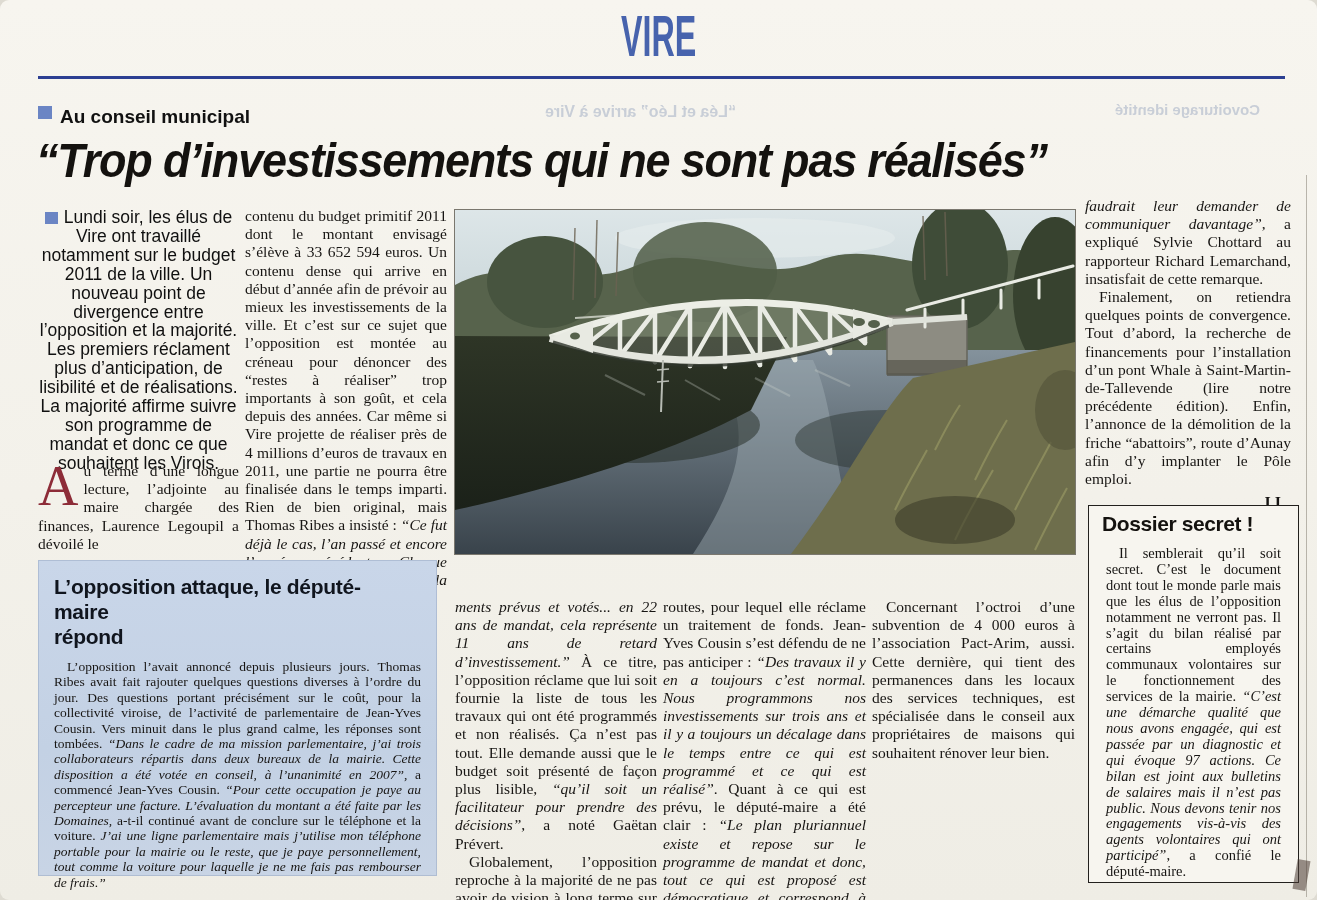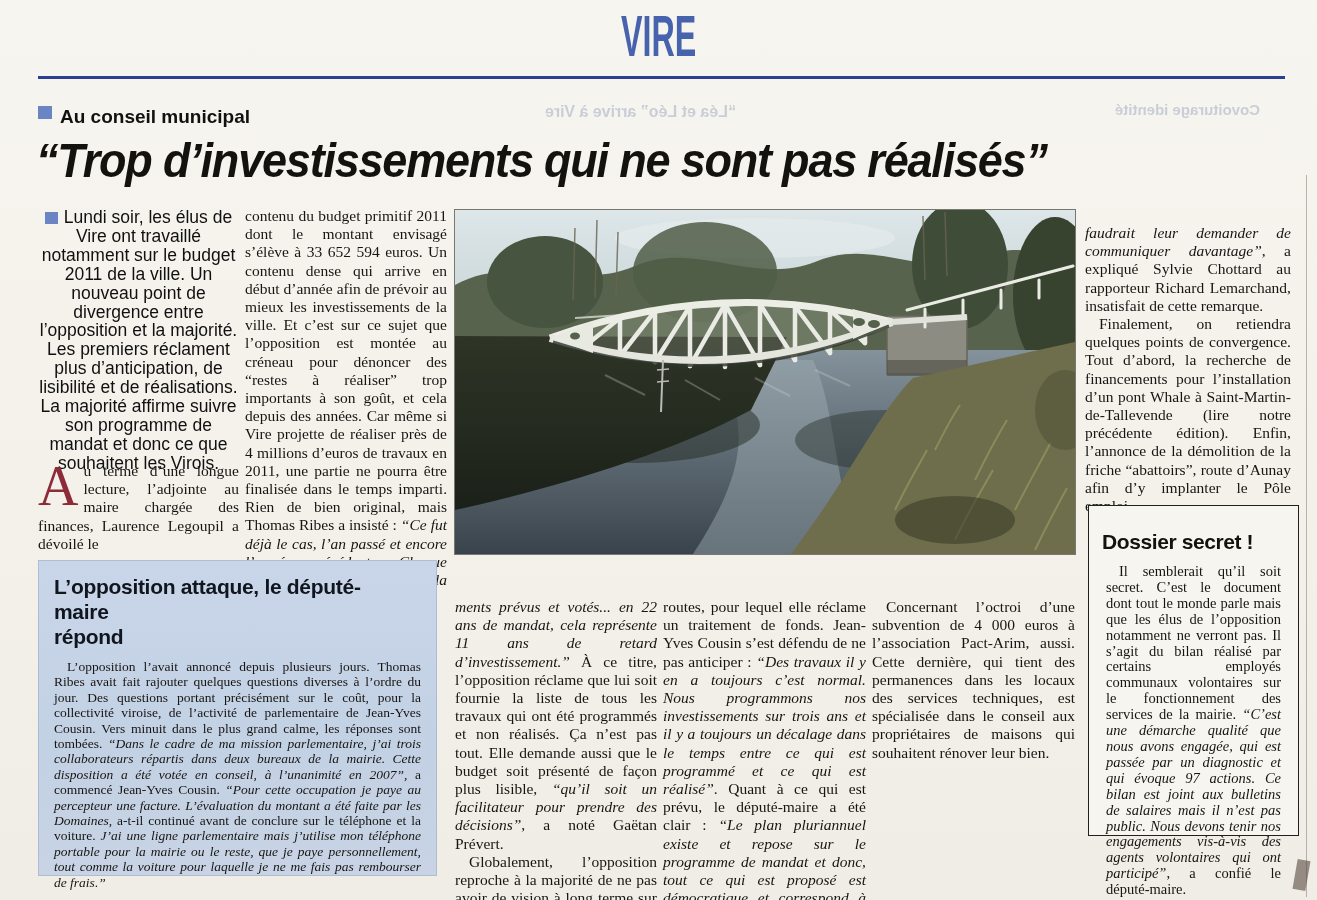--- a/index.html
+++ b/index.html
@@ -1,20 +1,21 @@
 <!DOCTYPE html>
 <html lang="fr"><head>
 <meta charset="utf-8">
 <style>
   html,body{margin:0;padding:0;background:#dedbd2;}
   #page{
     position:relative;width:1317px;height:900px;margin:0 auto;
     background:linear-gradient(180deg,#f7f5ef 0%,#f3f1ea 55%,#efede5 100%);
     overflow:hidden;color:#171513;
     font-family:"Liberation Serif", serif;
+    border-radius:9px;
   }
   
   .masthead{position:absolute;top:2px;left:0;width:100%;text-align:center;}
   .masthead .word{
     display:inline-block;font-family:"Liberation Sans",sans-serif;font-weight:bold;
     font-size:52px;letter-spacing:0px;color:#4763ad;
     transform:scaleX(.62) scaleY(1.12);transform-origin:center top;
   }
   .mastrule{position:absolute;top:76px;left:38px;width:1247px;height:3px;background:#2c3f92;}
   
@@ -40,40 +41,40 @@
     font-family:"Liberation Sans",sans-serif;font-size:17.5px;line-height:18.9px;
     color:#101010;text-align:center;}
   .lead .sq{width:13px;height:12px;margin-right:6px;position:relative;top:1px;}
   .col1b{top:462px;left:38px;width:201px;}
   .dropcap{float:left;font-size:56px;line-height:44px;padding:2px 5px 0 0;
     color:#8d2c38;font-family:"Liberation Serif",serif;}
   .col2{top:207px;left:245px;width:202px;}
   .colA{top:598px;left:455px;width:202px;}
   .colB{top:598px;left:663px;width:203px;}
   .colC{top:598px;left:872px;width:203px;}
-  .colR{top:224px;left:1085px;width:206px;}
+  .colR{top:197px;left:1085px;width:206px;}
   .byline{text-align:right;font-weight:bold;margin-top:6px;font-size:16px;padding-right:6px;}
   
   .photo{position:absolute;top:210px;left:455px;width:620px;height:344px;margin:0;
     outline:1px solid #7a776e;background:#c9d3d4;}
   .photo svg{display:block;}
   .caption{position:absolute;top:559px;left:455px;width:625px;
     font-family:"Liberation Sans",sans-serif;font-weight:bold;
     font-size:15px;line-height:18.5px;color:#121210;}
   
   .bluebox{position:absolute;top:560px;left:38px;width:399px;height:316px;
     background:linear-gradient(180deg,#c9d6e9 0%,#c3d1e4 60%,#c8d4e5 100%);
     box-shadow:inset 0 0 0 1px rgba(100,120,155,.25);
     padding:12px 16px;box-sizing:border-box;}
   .bluebox h3{margin:2px 16px 10px 0;font-family:"Liberation Sans",sans-serif;
     font-weight:bold;font-size:21px;line-height:25px;letter-spacing:-.3px;color:#10151e;}
   .bluebox .body{font-size:13.5px;line-height:15.4px;text-align:justify;}
   .bluebox .body p{margin:0;text-indent:13px;}
-  .dossier{position:absolute;top:505px;left:1088px;width:211px;height:331px;
-    border:1.5px solid #22201d;background:#f7f5ef;padding:22px 13px;box-sizing:border-box;}
+  .dossier{position:absolute;top:505px;left:1088px;width:211px;height:378px;
+    border:1.5px solid #22201d;background:#f7f5ef;padding:4px 13px;box-sizing:border-box;}
   .dossier h3{margin:2px 0 10px 0;font-family:"Liberation Sans",sans-serif;
     font-weight:bold;font-size:21px;letter-spacing:-.4px;color:#14120f;}
   .dossier .body{font-size:14.5px;line-height:15.9px;text-align:justify;}
   .dossier .body p{margin:4px;text-indent:13px;}
   
   .edge-line{position:absolute;top:175px;left:1306px;width:1px;height:722px;
     background:rgba(110,105,92,.45);}
   .corner-mark{position:absolute;top:860px;left:1295px;width:13px;height:30px;
     background:#4a3a33;opacity:.55;transform:rotate(10deg);}
 </style>

